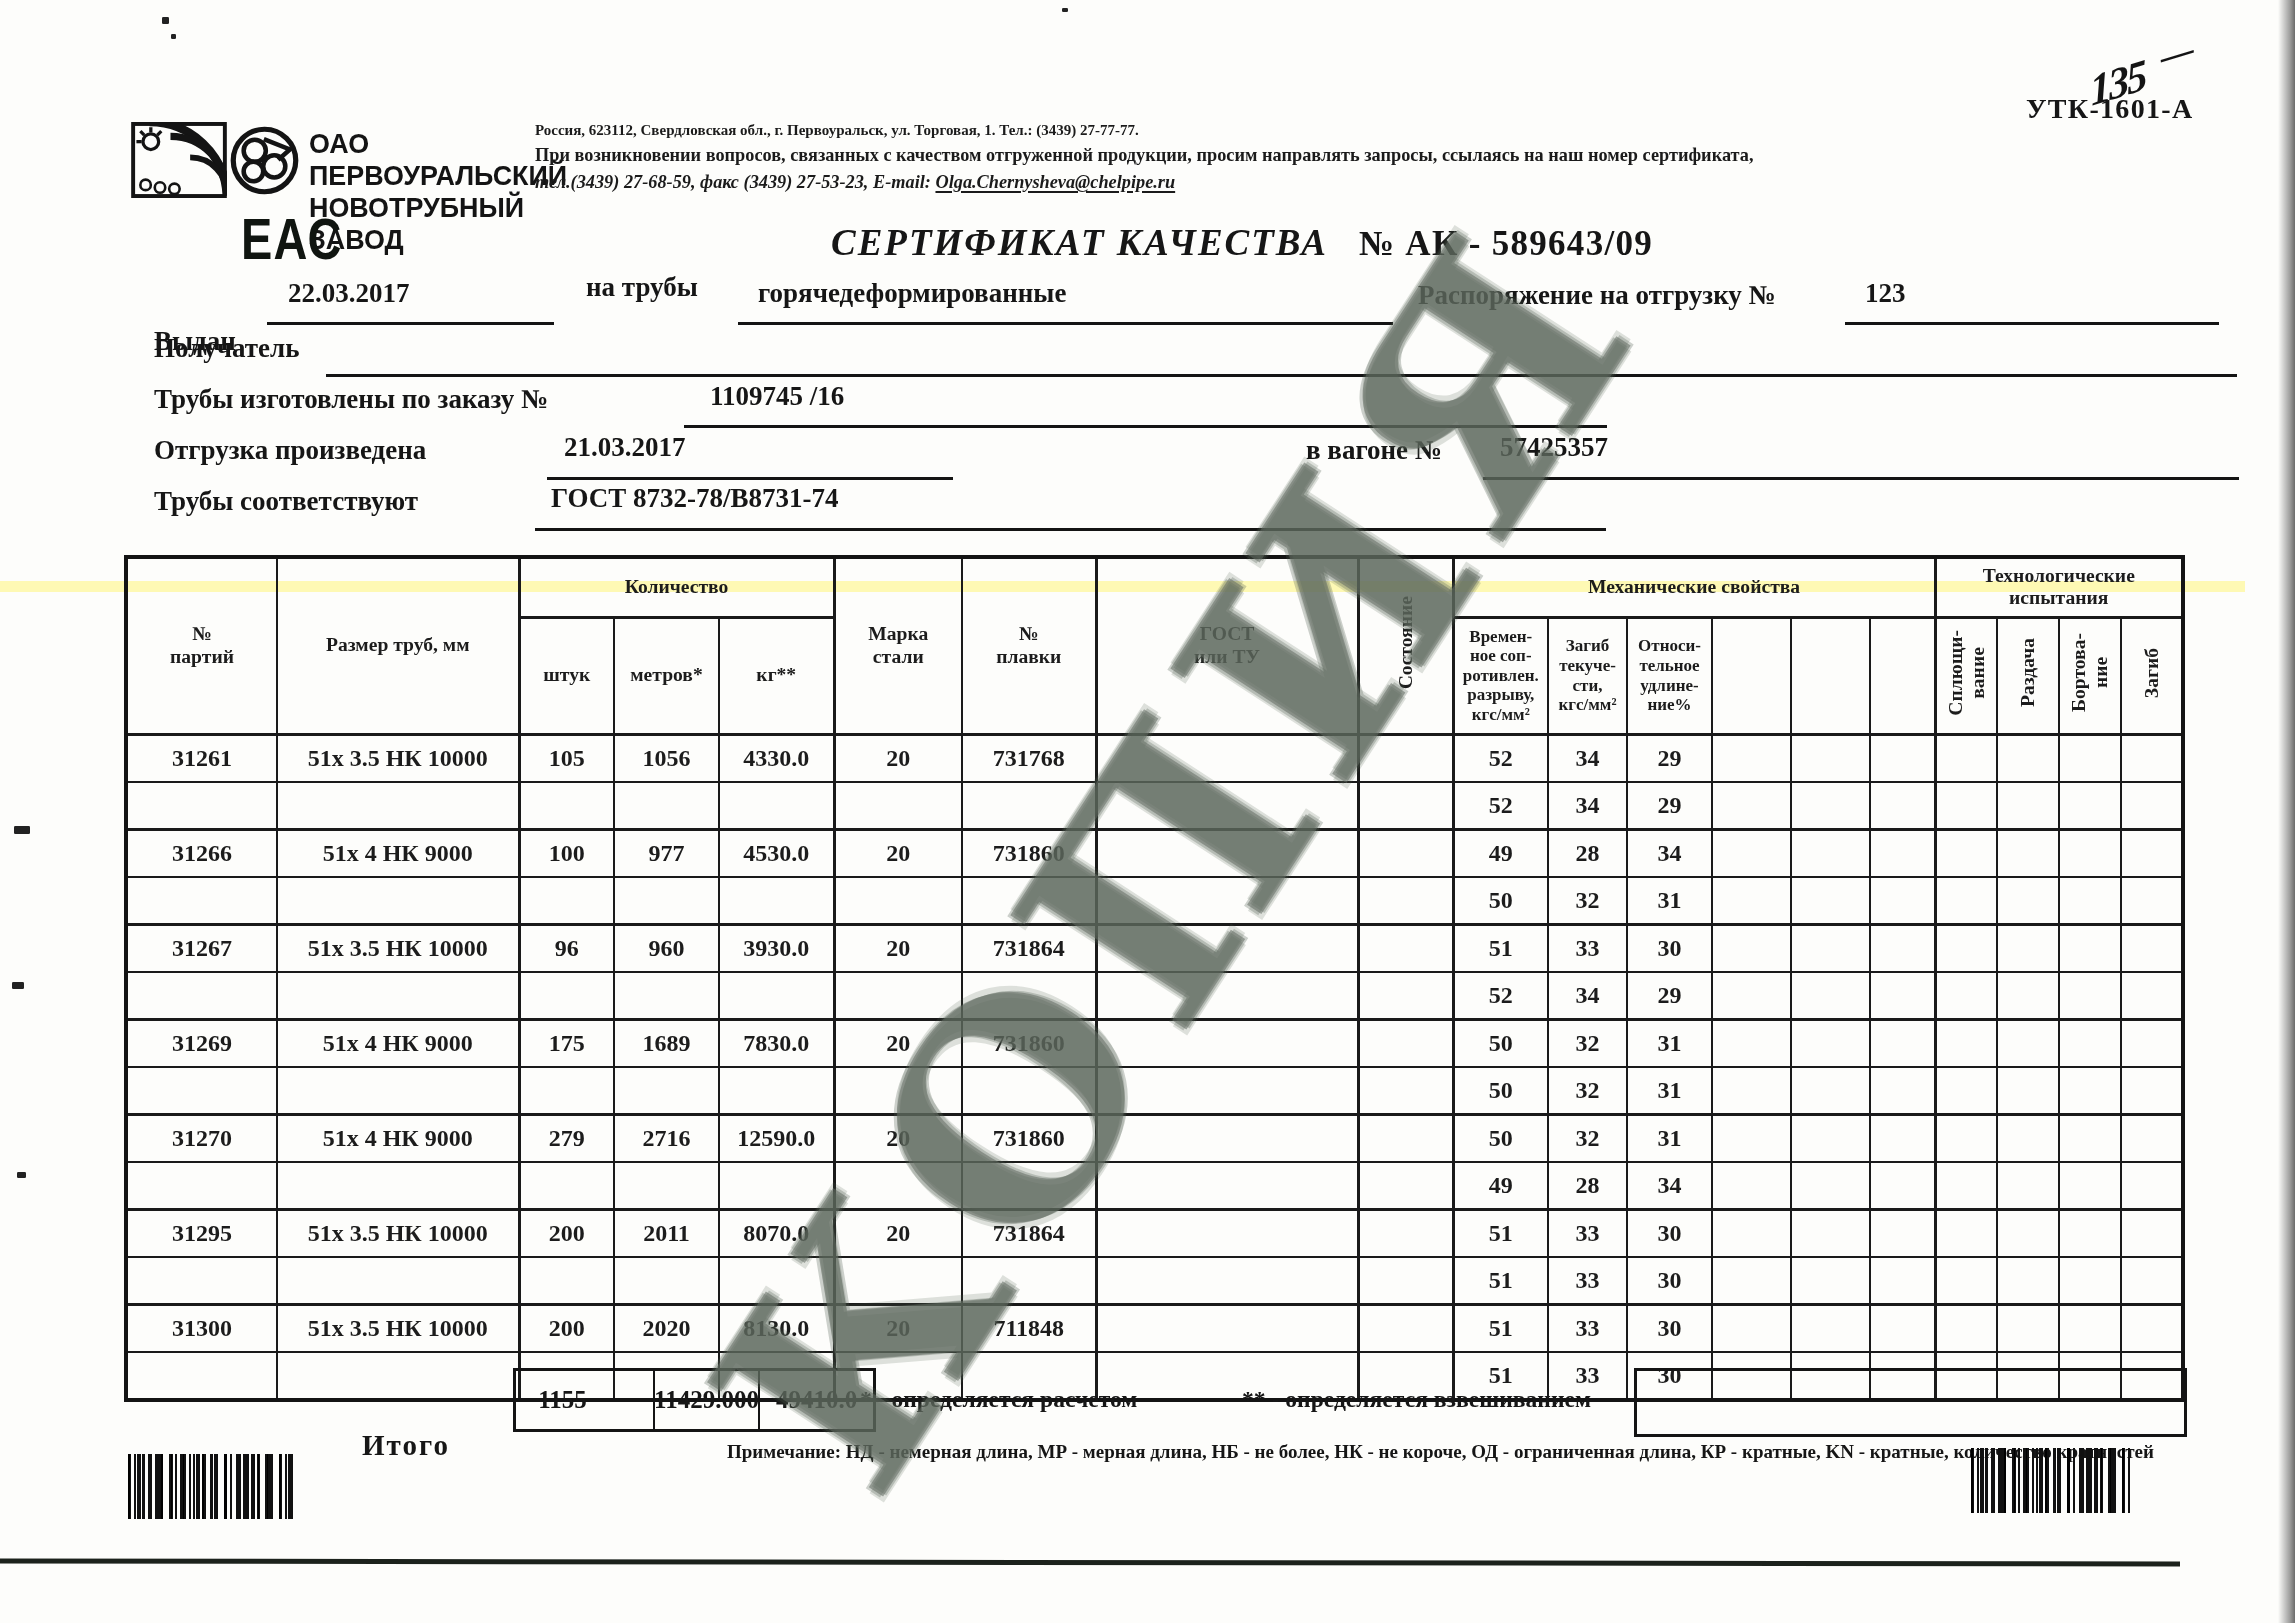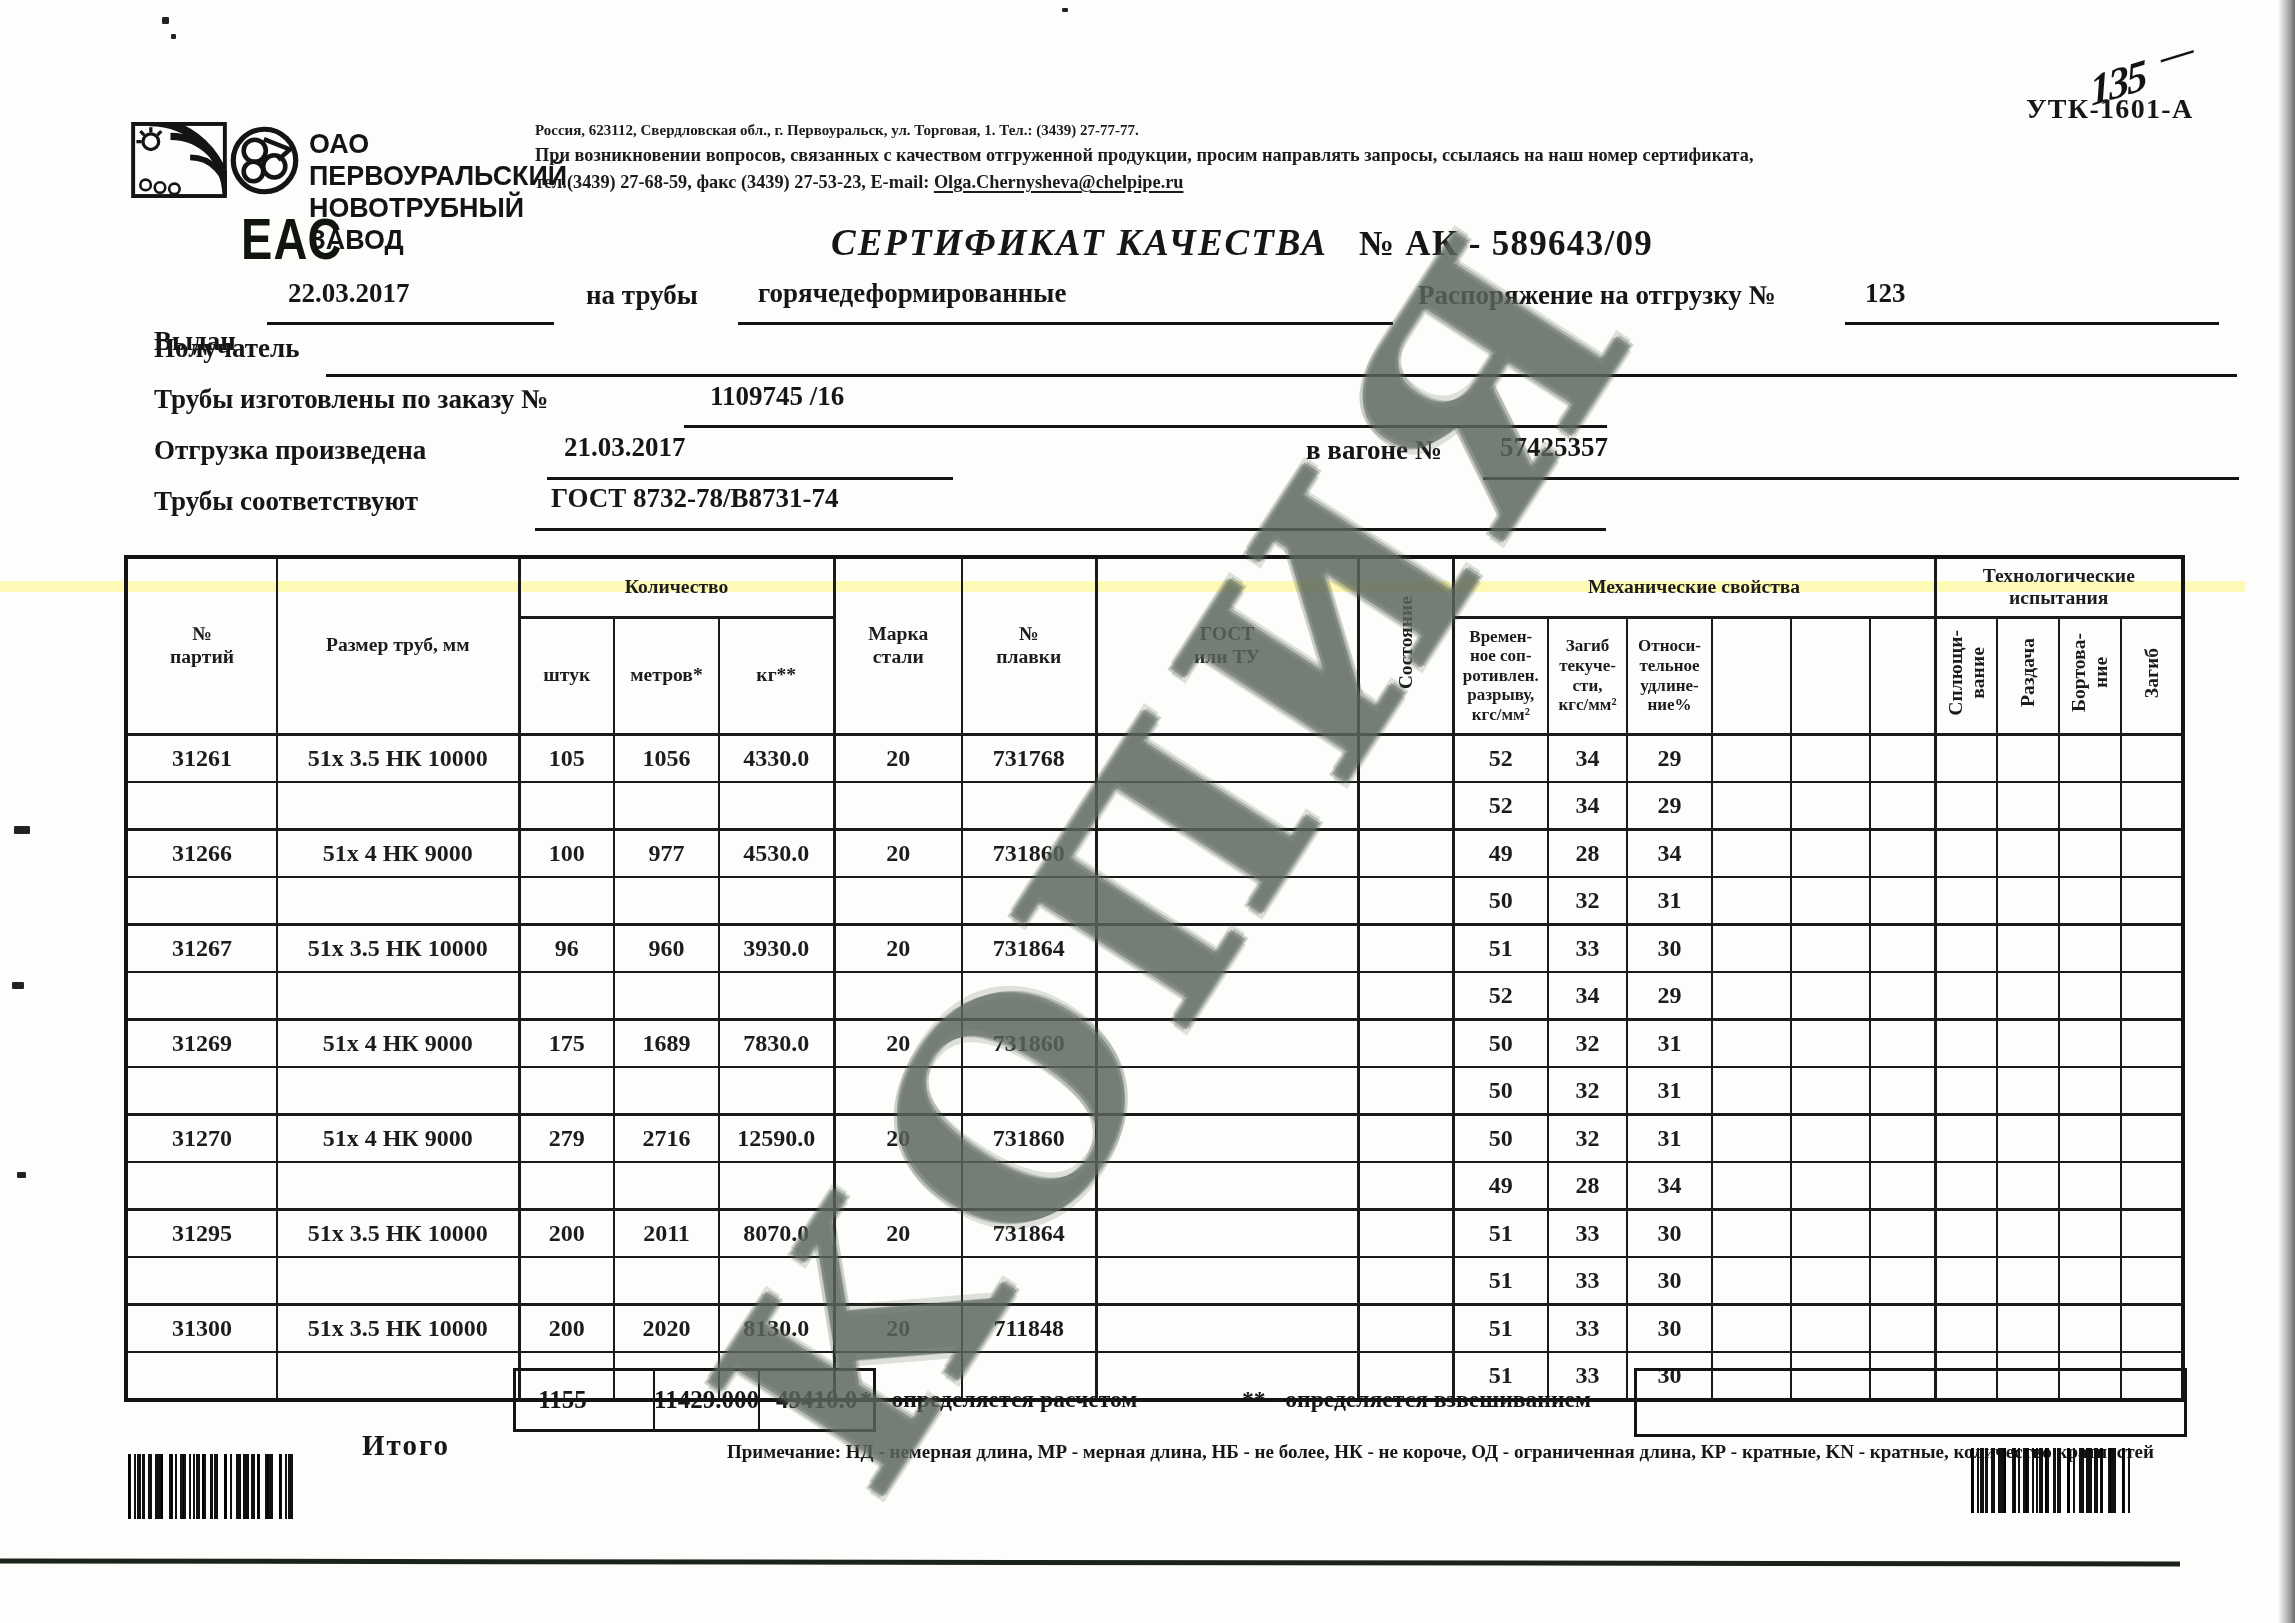--- a/index.html
+++ b/index.html
@@ -19,21 +19,21 @@
   .ornament{position:absolute;left:131px;top:122px;width:96px;height:76px;}
   .logo-circle{position:absolute;left:230px;top:126px;width:69px;height:69px;}
   .company-name{position:absolute;left:309px;top:128px;width:236px;
     font-family:"Liberation Sans", sans-serif;font-weight:bold;font-size:28px;
     line-height:1.14;letter-spacing:0px;transform:scaleX(.96);transform-origin:left top;
     color:#141414;}
   .address{position:absolute;left:535px;top:119px;width:1388px;line-height:1.5;
     font-weight:bold;color:#1b1b1b;}
   .address .l1{font-size:15px;}
   .address .l2{font-size:18.3px;}
-  .address .l3{font-size:18.3px;}
+  .address .l3{font-size:18.3px;font-style:italic;}
   .address .email{text-decoration:underline;text-underline-offset:3.3px;text-decoration-thickness:2px;}
   .eac{position:absolute;left:241px;top:206px;font-family:"Liberation Sans",sans-serif;
     font-weight:bold;font-size:51px;letter-spacing:1.3px;transform:scale(.92,1.12);
     transform-origin:left top;color:#101510;}
   .handwritten{position:absolute;left:2088px;top:51px;font-style:italic;font-weight:bold;
     font-size:43px;transform:rotate(-17deg) skewX(-12deg);color:#141414;letter-spacing:-2.6px;}
   .handwritten .dash{display:inline-block;transform:translateY(-14.4px);margin-left:18.3px;font-size:34px;}
   .form-code{position:absolute;left:2026px;top:93px;font-size:28px;font-weight:bold;letter-spacing:1.3px;}
   .title-line{position:absolute;left:831px;top:221px;width:969px;white-space:nowrap;}
   .title-line .t{font-size:37px;font-weight:bold;font-style:italic;letter-spacing:2px;}
@@ -145,21 +145,21 @@
   <div class="handwritten"><span>135</span><span class="dash">—</span></div>
   <div class="form-code">УТК-1601-А</div>
 
   <div class="title-line">
     <span class="t">СЕРТИФИКАТ КАЧЕСТВА</span><span class="n">№  АК -  589643/09</span>
   </div>
 
   <span class="flabel" style="left:154px;top:280px;margin-top:46px;">Выдан</span>
   <span class="fvalue" style="left:288px;top:278px;">22.03.2017</span>
   <div class="uline" style="left:267px;top:322px;width:287px;"></div>
-  <span class="flabel" style="left:586px;top:280px;">на трубы</span>
+  <span class="flabel" style="left:586px;top:272px;">на трубы</span>
   <span class="fvalue" style="left:758px;top:278px;">горячедеформированные</span>
   <div class="uline" style="left:738px;top:322px;width:655px;"></div>
   <span class="flabel" style="left:1418px;top:280px;">Распоряжение на отгрузку №</span>
   <span class="fvalue" style="left:1865px;top:278px;">123</span>
   <div class="uline" style="left:1845px;top:322px;width:374px;"></div>
 
   <span class="flabel" style="left:154px;top:333px;">Получатель</span>
   <span class="fvalue" style="left:367px;top:331px;"></span>
   <div class="uline" style="left:326px;top:374px;width:1911px;"></div>
 

